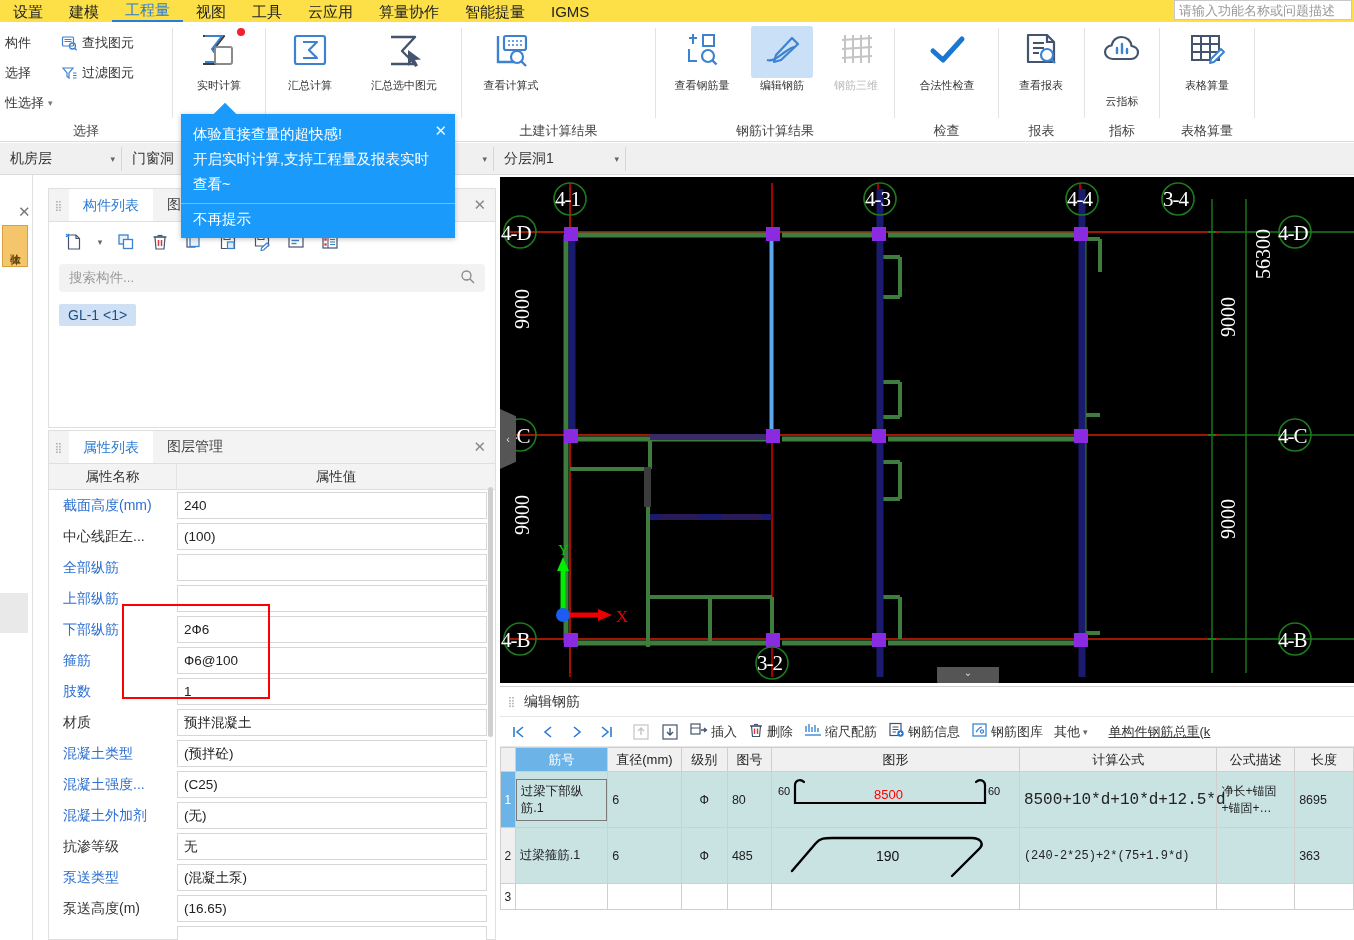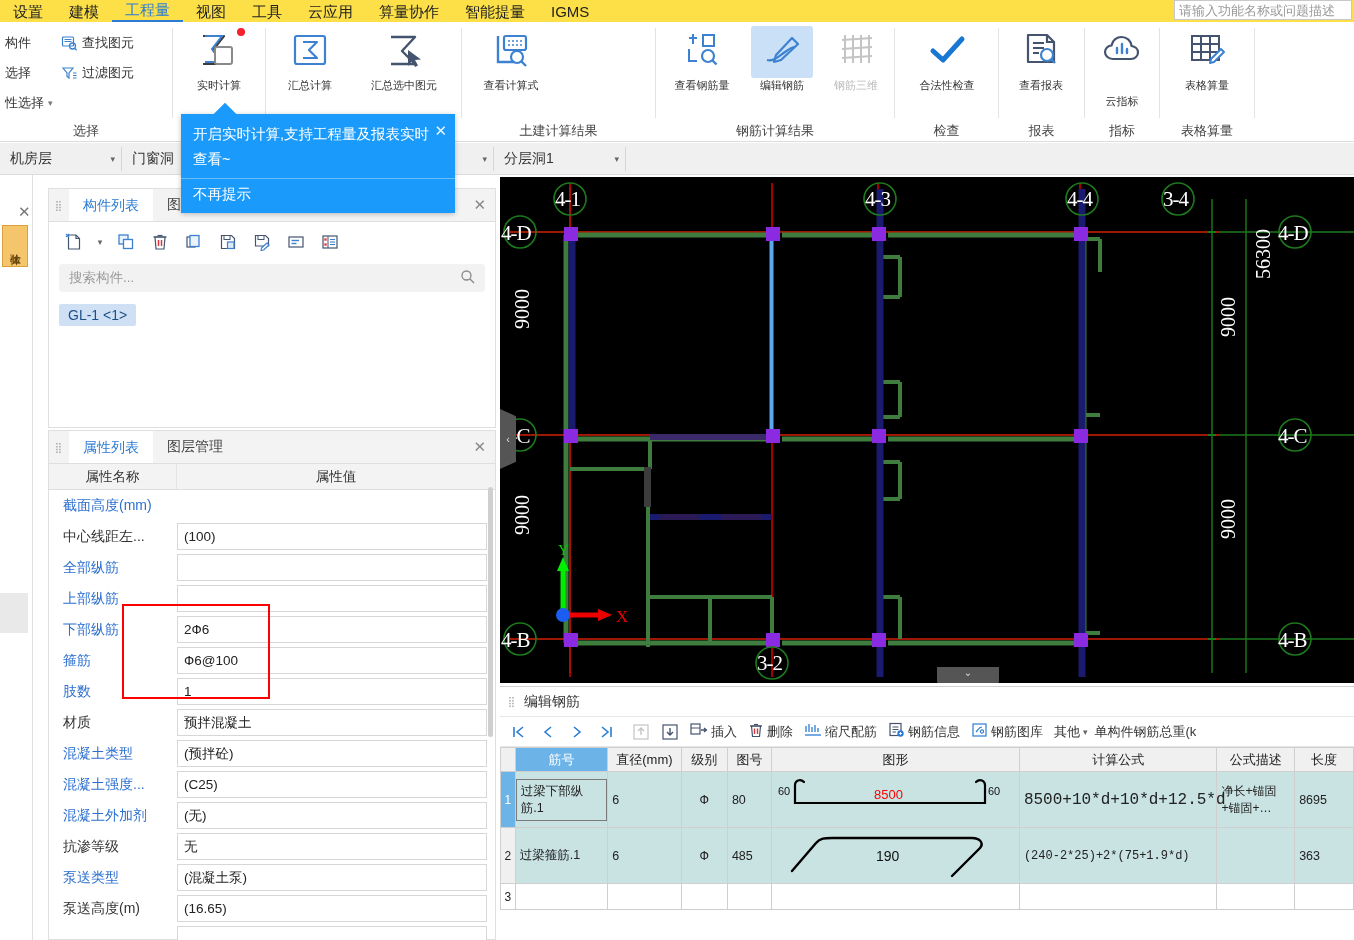--- a/index.html
+++ b/index.html
@@ -607,20 +607,21 @@
       <div class="ptab">图层管理</div>
       <div class="ptab-close">✕</div>
     </div>
     <div class="prop-head">
       <div class="c1">属性名称</div>
       <div class="c2">属性值</div>
     </div>
     <div>
       <div class="prop-row">
         <div class="pname blue">截面高度(mm)</div>
+        <div class="pval">240</div>
       </div>
       <div class="prop-row">
         <div class="pname">中心线距左...</div>
         <div class="pval">(100)</div>
       </div>
       <div class="prop-row">
         <div class="pname blue">全部纵筋</div>
         <div class="pval"></div>
       </div>
       <div class="prop-row">
@@ -932,21 +933,21 @@
               <path d="M5 10 C7 8 8 5 11 5" fill="none" stroke="#2b7cd3" stroke-width="1.2"></path>
               <circle cx="11" cy="9.5" r="1.6" fill="none" stroke="#2b7cd3" stroke-width="1.1"></circle>
             </svg>
         </span>
         <span>钢筋图库</span>
       </div>
       <div class="rb-act">
         <span>其他</span>
         <span style="font-size:9px; color:#666;">▾</span>
       </div>
-      <div style="">单构件钢筋总重(k</div>
+      <div style="margin-left:14px;text-decoration:underline;">单构件钢筋总重(k</div>
     </div>
 
     <table class="rtbl">
       <colgroup>
         <col style="width:14px">
           <col style="width:88px">
           <col style="width:70px">
           <col style="width:44px">
         <col style="width:42px">
           <col style="width:236px">
@@ -1015,19 +1016,20 @@
           <td></td>
           <td></td>
         </tr>
       </tbody>
     </table>
   </div>
 
   <div class="callout">
     <div class="arrow"></div>
     <div class="ctext">
+      <div>体验直接查量的超快感!</div>
       <div>开启实时计算,支持工程量及报表实时查看~</div>
       <span class="cclose">✕</span>
     </div>
     <div class="cfoot">不再提示</div>
   </div>
 
 </div>
 
 </body></html>

